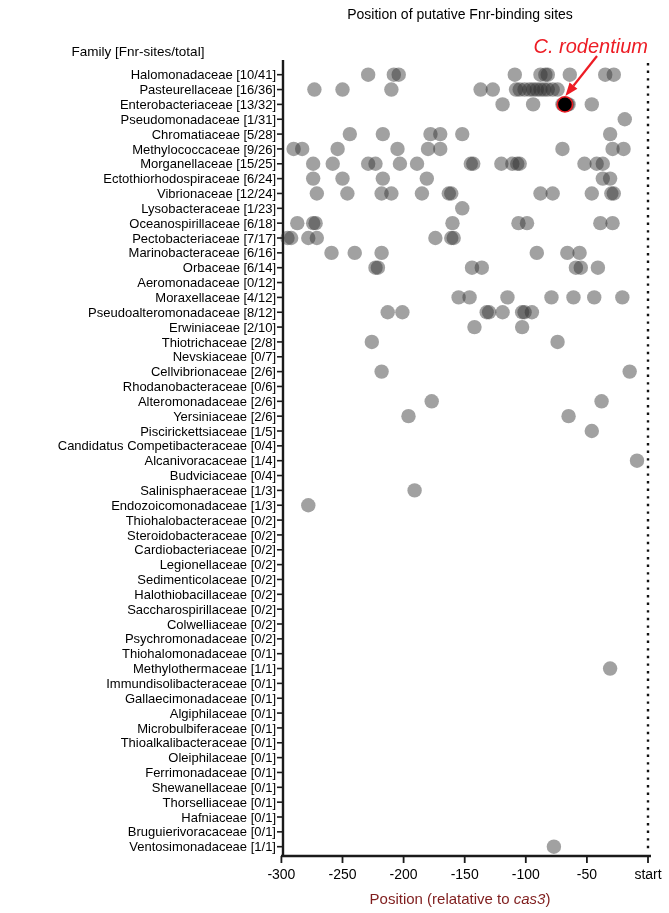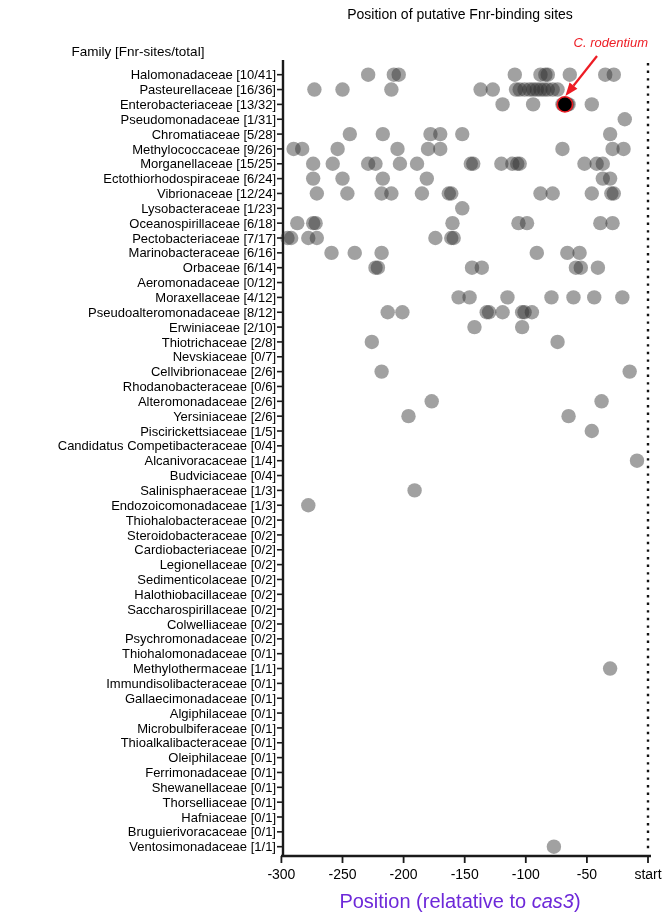--- a/index.html
+++ b/index.html
@@ -4,23 +4,23 @@
 <style>
   html,body{margin:0;padding:0;background:#ffffff;}
   #fig{position:relative;width:669px;height:913px;background:#ffffff;overflow:hidden;
        font-family:"Liberation Sans",sans-serif;border-radius:7px;}
   #plot-svg{position:absolute;left:0;top:0;}
   .title{position:absolute;left:270px;top:6px;width:380px;text-align:center;
          font-size:14px;color:#000;}
   .family-header{position:absolute;left:0;top:44px;width:276px;text-align:center;
          font-size:13.5px;color:#000;white-space:nowrap;}
   .annotation-label{position:absolute;left:400px;top:35px;width:248px;text-align:right;
-         font-size:13px;font-style:italic;color:#ed1c24;white-space:nowrap;}
+         font-size:20px;font-style:italic;color:#ed1c24;white-space:nowrap;}
   .x-label{position:absolute;left:270px;top:890px;width:380px;text-align:center;
-         font-size:20px;color:#6d28d9;white-space:nowrap;}
+         font-size:15px;color:#7f1d1d;white-space:nowrap;}
   .x-label .it{font-style:italic;}
 </style>
 </head>
 <body>
 
 <div id="fig">
   <div class="title">Position of putative Fnr-binding sites</div>
   <div class="family-header">Family [Fnr-sites/total]</div>
   <div class="annotation-label">C. rodentium</div>
   <svg id="plot-svg" width="669" height="913" viewBox="0 0 669 913">

